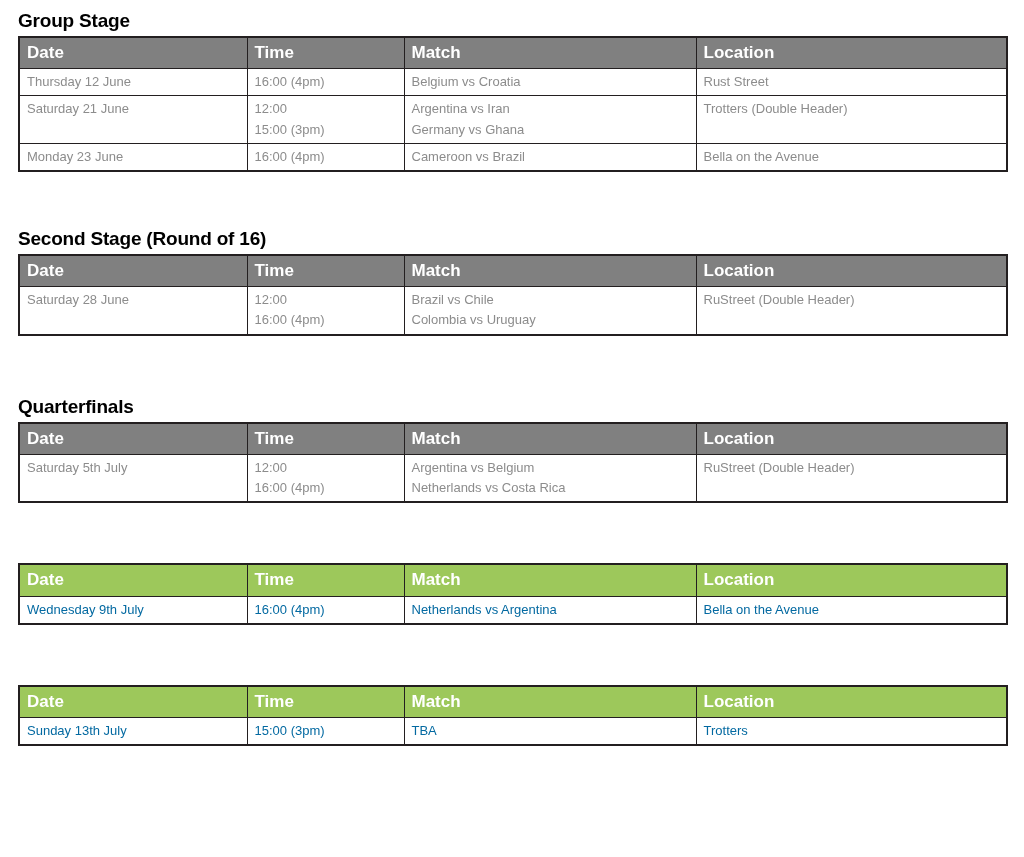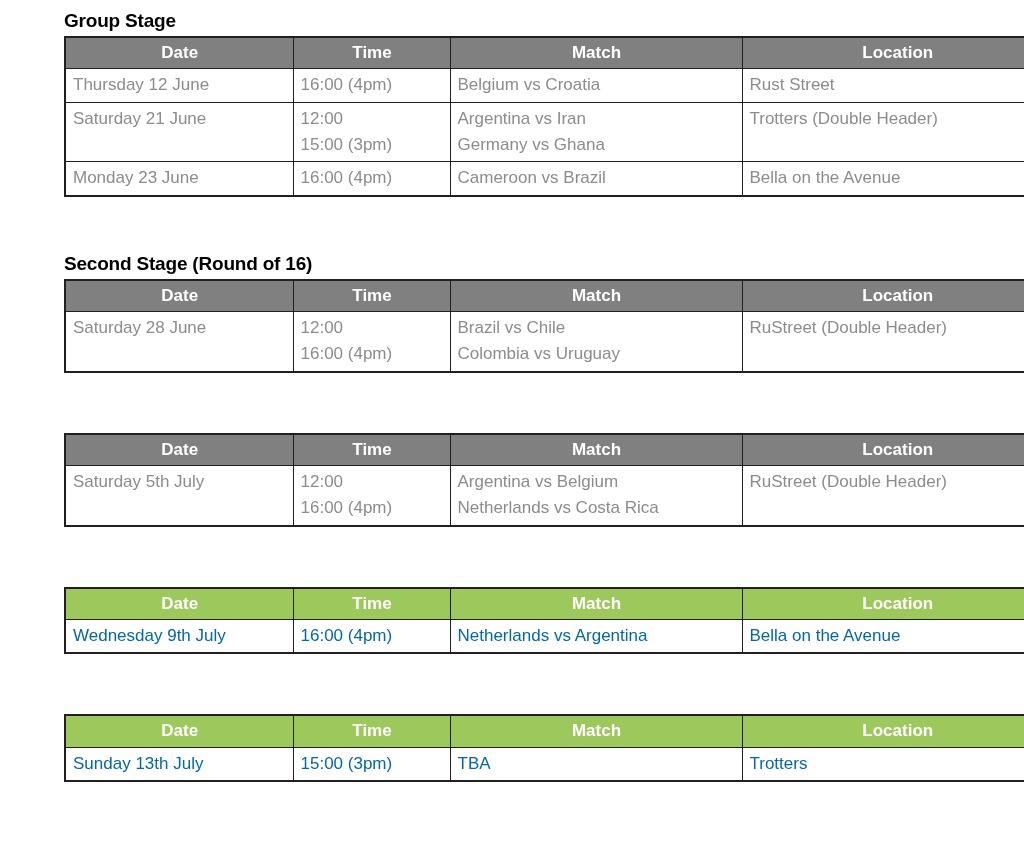--- a/index.html
+++ b/index.html
@@ -14,45 +14,44 @@
     color: #231f20;
     overflow: hidden;
   }
   .page {
     padding: 10px 18px 0 18px;
     box-sizing: border-box;
     width: 1024px;
   }
   .section {
     margin-bottom: 0;
-    margin-left: 46px;
   }
   .section-title {
     font-size: 19px;
     font-weight: bold;
     color: #000000;
     margin: 0 0 4px 0;
     letter-spacing: -0.2px;
   }
   table.sched {
     border-collapse: collapse;
     width: 988px;
     table-layout: fixed;
     border: 2px solid #231f20;
   }
   table.sched th, table.sched td {
     border: 1px solid #231f20;
     padding: 3px 6px 3px 7px;
     vertical-align: top;
-    font-size: 17px;
+    font-size: 13px;
     line-height: 1.55;
   }
   table.sched th {
     font-weight: bold;
-    text-align: center;
+    text-align: left;
     color: #ffffff;
     font-size: 17px;
     padding-top: 2px;
     padding-bottom: 2px;
   }
   .hdr-gray th { background: #808080; }
   .hdr-green th { background: #9dc85b; }
 
   .c-date   { width: 228px; }
   .c-time   { width: 157px; }
@@ -173,20 +172,21 @@
               <span>RuStreet (Double Header)</span>
             </td>
         </tr>
       </tbody>
     </table>
   </div>
 
   <div class="gap-xl"></div>
 
   <div class="section">
+    <div class="section-title">Quarterfinals</div>
     <table class="sched">
       <colgroup>
           <col class="c-date">
           <col class="c-time">
           <col class="c-match">
           <col class="c-loc">
         </colgroup>
       <thead class="hdr-gray">
         <tr>
           <th>Date</th>

